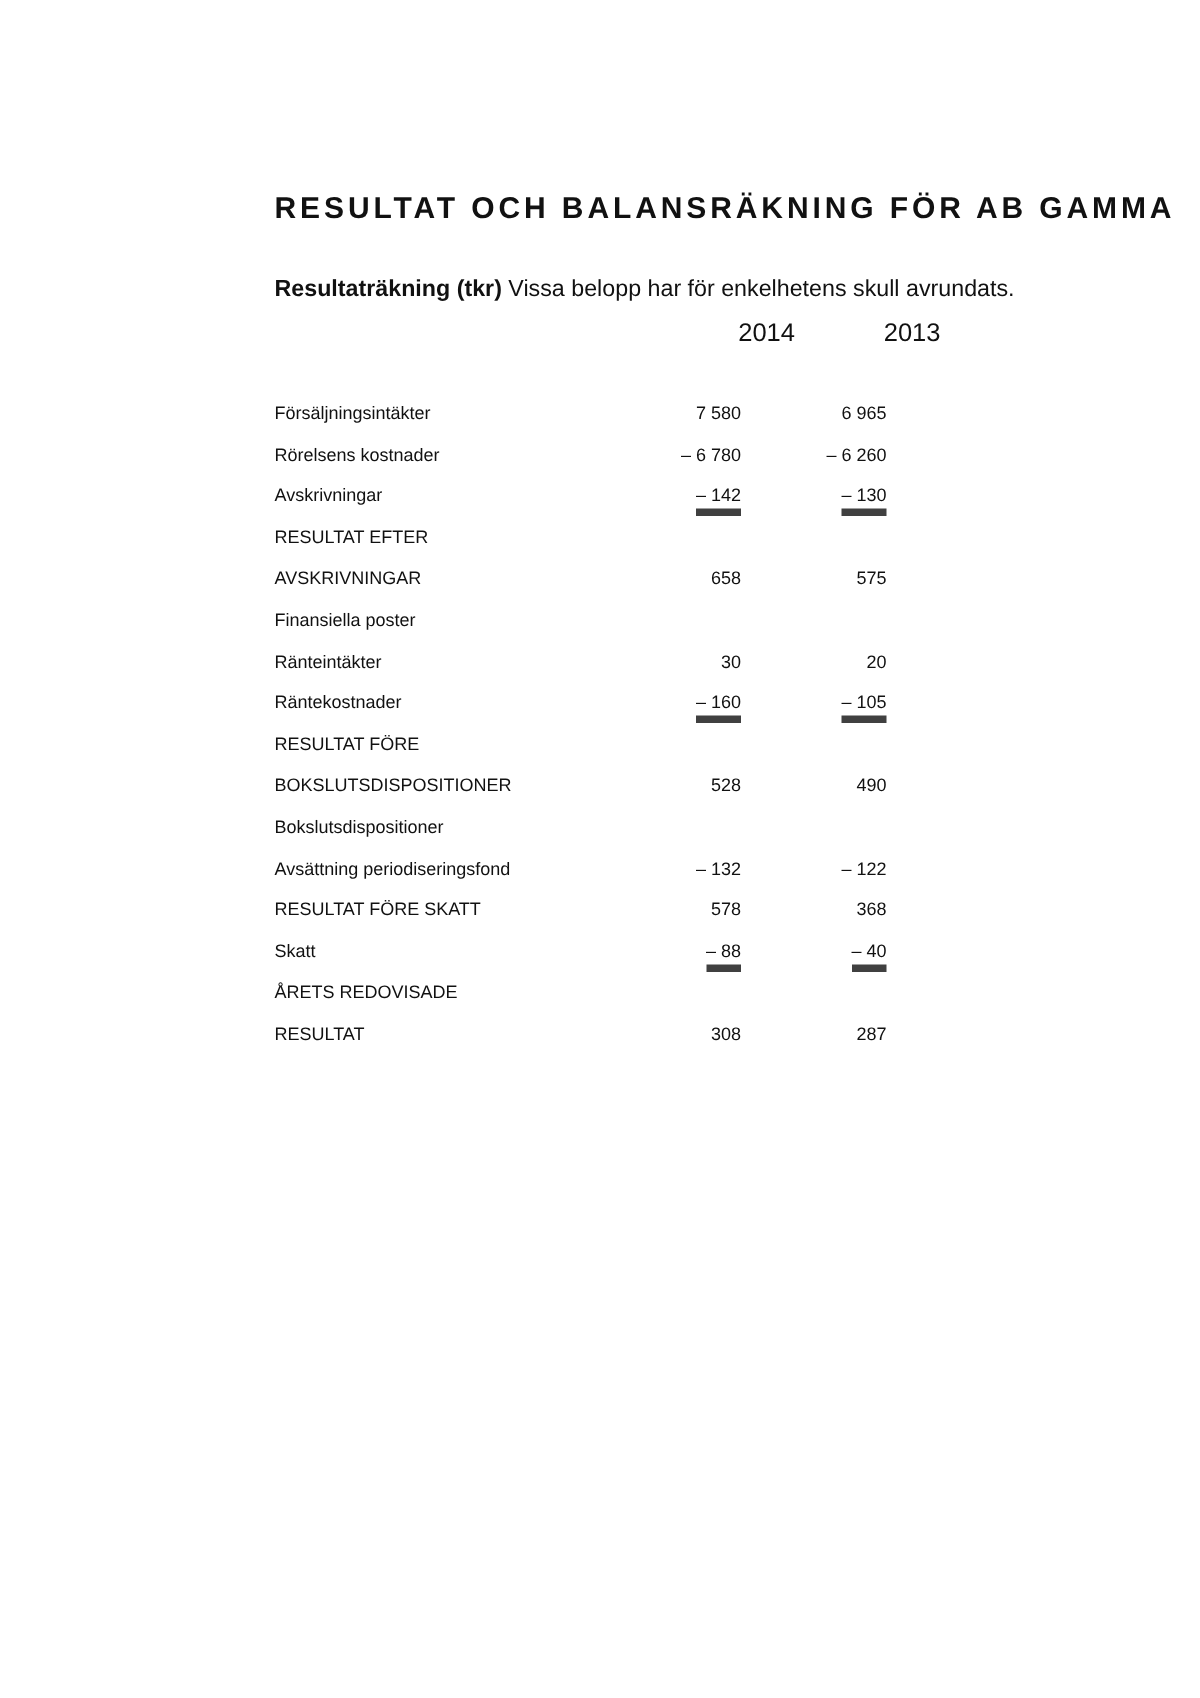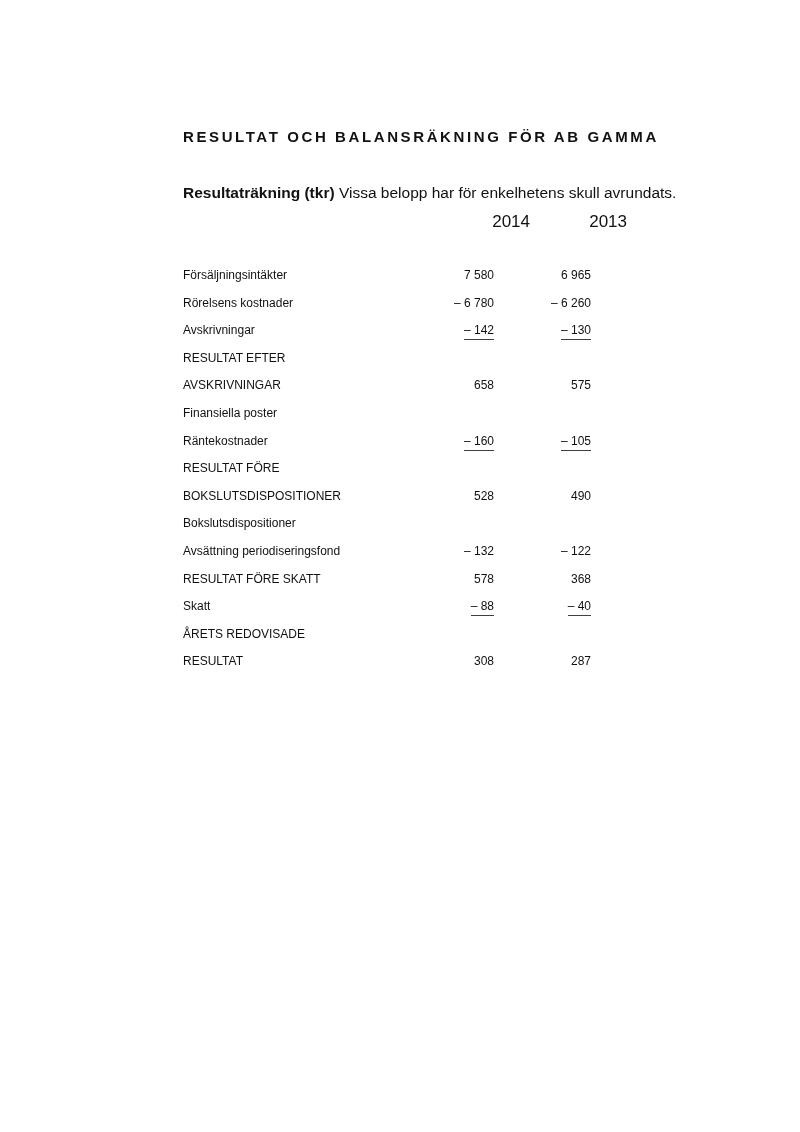--- a/index.html
+++ b/index.html
@@ -1,32 +1,32 @@
 <!DOCTYPE html>
 <html><head>
 <meta charset="utf-8">
 <style>
   html, body { margin: 0; padding: 0; background: #ffffff; }
   body { width: 800px; height: 1132px; position: relative; overflow: hidden;
          font-family: "Liberation Sans", sans-serif; color: #111111; }
-  .title { position: absolute; left: 183px; top: 128px; font-size: 15px; font-weight: bold;
+  .title { position: absolute; left: 183px; top: 128px; font-size: 20px; font-weight: bold;
            letter-spacing: 2.6px; white-space: nowrap; }
   .subtitle { position: absolute; left: 183px; top: 184px; font-size: 15.5px; white-space: nowrap; }
   .subtitle b { font-weight: bold; margin-top: 18px; }
   .years { position: absolute; top: 212px; left: 0; width: 800px; height: 20px; font-size: 17px; font-weight: normal; margin-left: 36px; }
   .years span { position: absolute; text-align: right; width: 80px; }
   .y1 { left: 414px; }
   .y2 { left: 511px; }
   .rows { position: absolute; left: 183px; top: 265px; width: 420px; }
   .row { position: relative; height: 27.6px; font-size: 12px; line-height: 20px; }
   .row .label { position: absolute; left: 0; top: 0; white-space: nowrap; }
   .row .v { position: absolute; top: 0; text-align: right; width: 90px; white-space: nowrap; }
   .row .v1 { left: 221px; }
   .row .v2 { left: 318px; }
-  .row .v.ul span { border-bottom: 1px solid #404040; padding-bottom: 0px; line-height: 17px; display: inline-block; }
+  .row .v.ul span { border-bottom: 5px solid #404040; padding-bottom: 0px; line-height: 17px; display: inline-block; }
 </style>
 </head>
 <body>
 
 <div class="title">RESULTAT OCH BALANSRÄKNING FÖR AB GAMMA</div>
 
 <div class="subtitle"><b>Resultaträkning (tkr)</b><span> Vissa belopp har för enkelhetens skull avrundats.</span></div>
 
 <div class="years">
   <span class="y1">2014</span>
@@ -56,20 +56,25 @@
     </div>
     <div class="row">
       <div class="label">AVSKRIVNINGAR</div>
       <div class="v v1"><span>658</span></div>
       <div class="v v2"><span>575</span></div>
     </div>
     <div class="row">
       <div class="label">Finansiella poster</div>
       <div class="v v1"><span></span></div>
       <div class="v v2"><span></span></div>
+    </div>
+    <div class="row">
+      <div class="label">Ränteintäkter</div>
+      <div class="v v1"><span>30</span></div>
+      <div class="v v2"><span>20</span></div>
     </div>
     <div class="row">
       <div class="label">Räntekostnader</div>
       <div class="v v1 ul"><span>– 160</span></div>
       <div class="v v2 ul"><span>– 105</span></div>
     </div>
     <div class="row">
       <div class="label">RESULTAT FÖRE</div>
       <div class="v v1"><span></span></div>
       <div class="v v2"><span></span></div>

